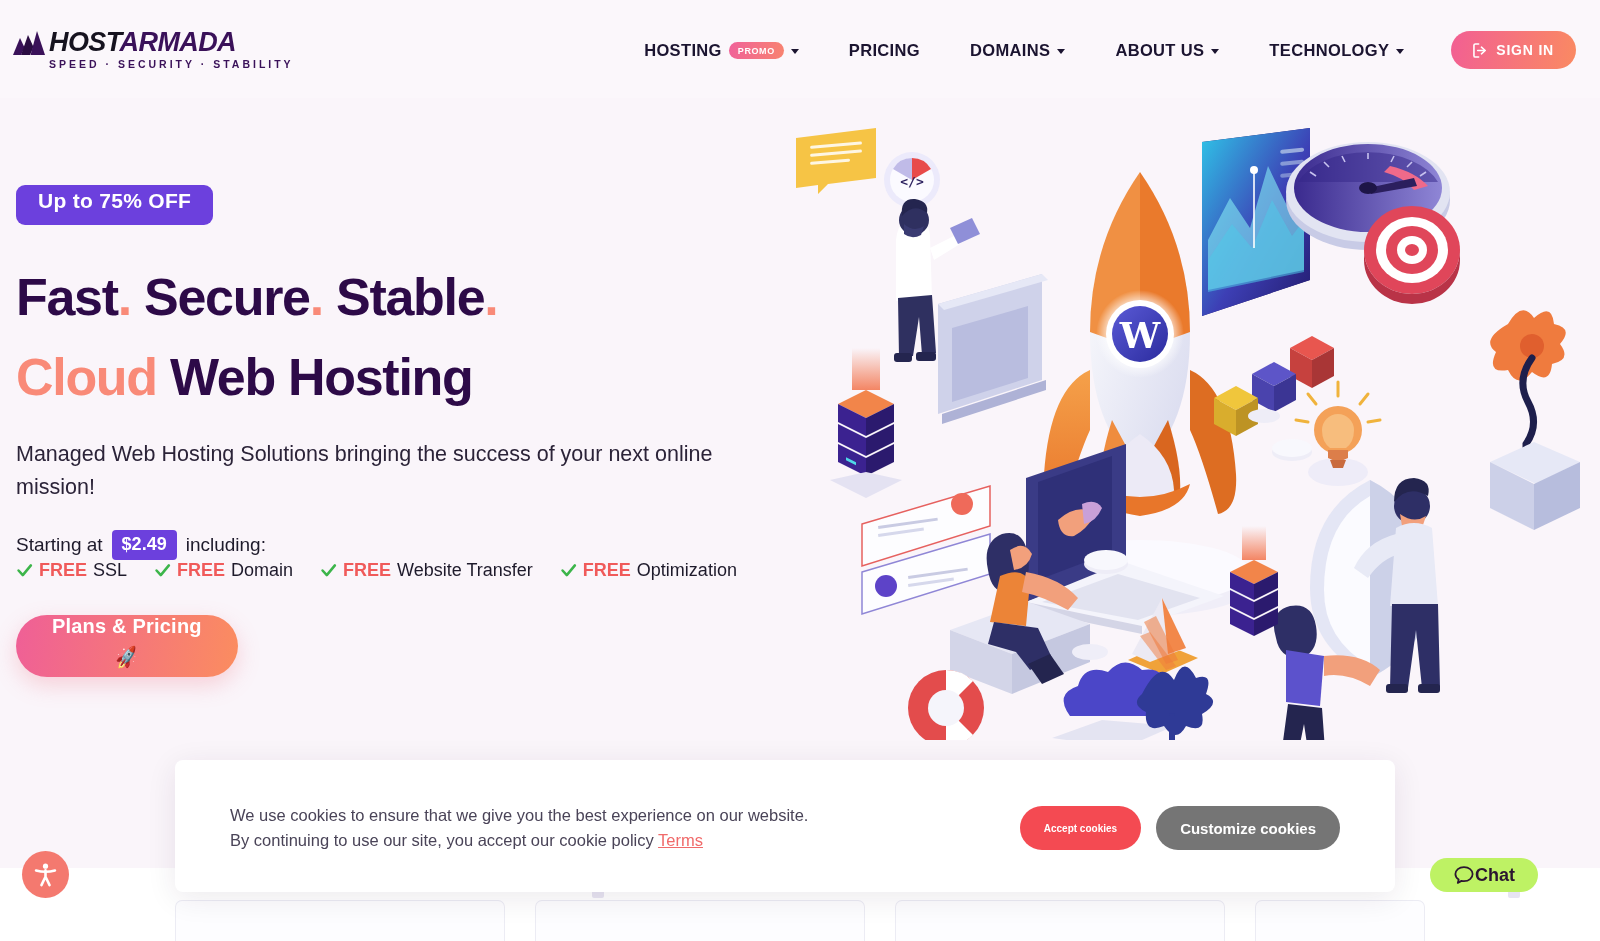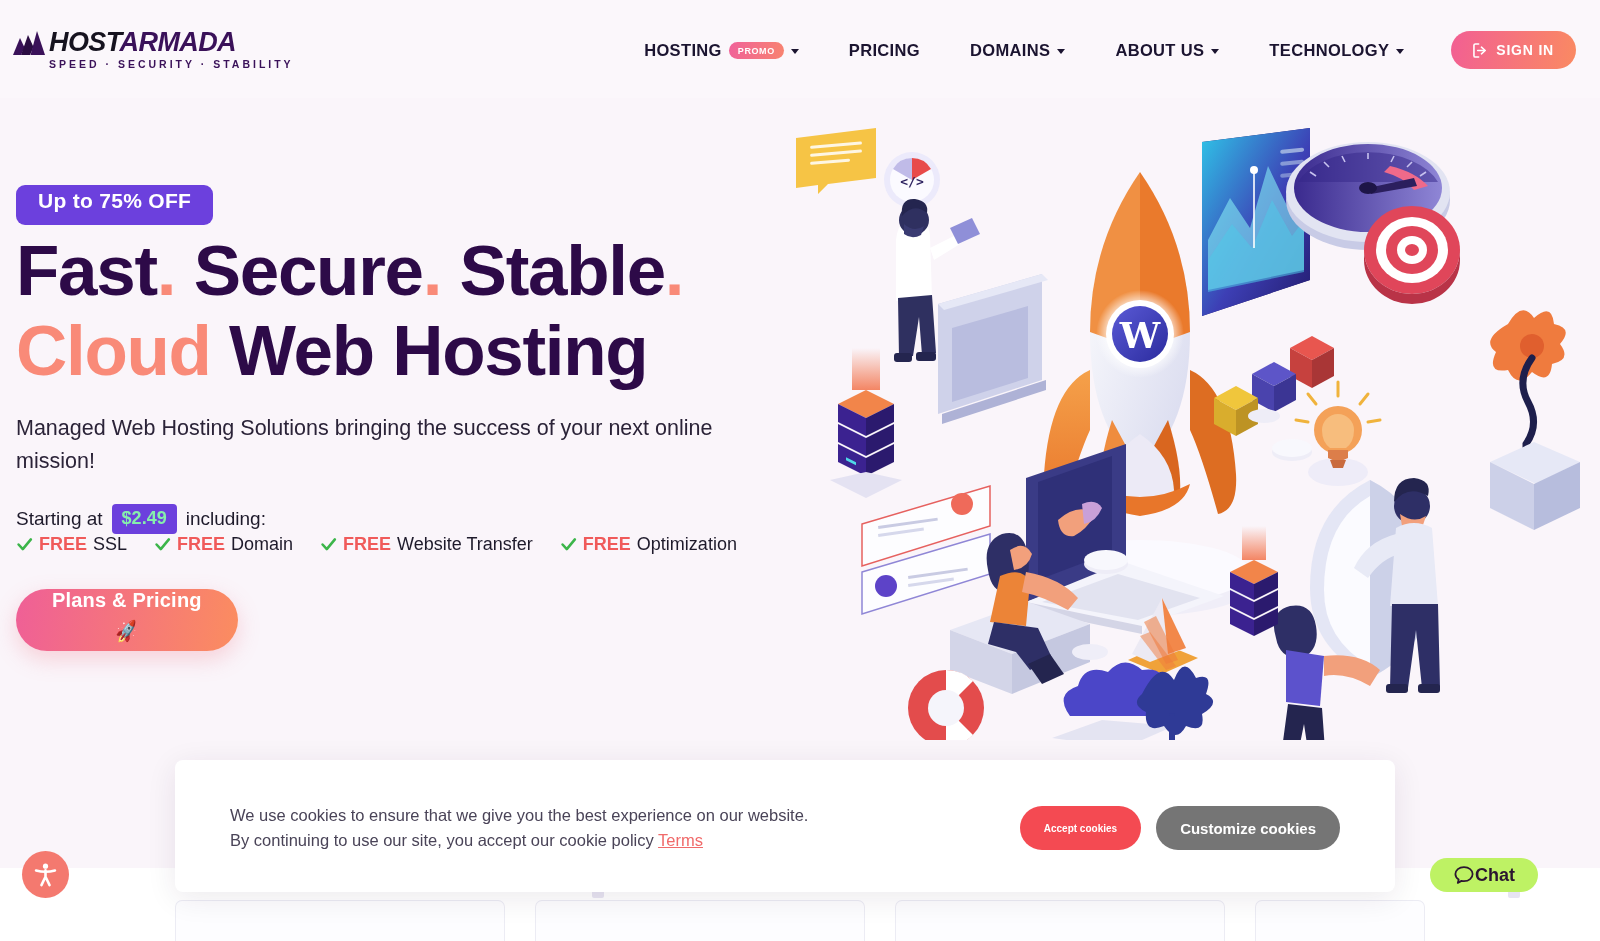--- a/index.html
+++ b/index.html
@@ -134,22 +134,22 @@
     background: #6c40dd;
     color: #ffffff;
     font-size: 21px;
     font-weight: 700;
     letter-spacing: 0.3px;
     padding: 4px 22px 12px 22px;
     border-radius: 9px;
     cursor: pointer;
   }
   .headline {
-    margin-top: 6px;
-    font-size: 71px;
+    margin-top: 32px;
+    font-size: 52px;
     font-weight: 700;
     line-height: 80px;
     letter-spacing: -1.3px;
     color: #2d0a48;
   }
   .dot { color: #f98a78; }
   .cloud { color: #f98a78; }
   .subhead {
     margin-top: 21px;
     font-size: 21.5px;
@@ -161,21 +161,21 @@
   .starting {
     margin-top: 26px;
     font-size: 19px;
     color: #1e1a2b;
     display: flex;
     align-items: center;
     gap: 9px;
   }
   .price-chip {
     background: #6c40dd;
-    color: #86efac;
+    color: #ffffff;
     font-weight: 700;
     font-size: 18px;
     padding: 4px 10px 5px;
     border-radius: 4px;
     display: inline-block;
   }
   .features {
     display: flex;
     align-items: center;
     gap: 27px;

